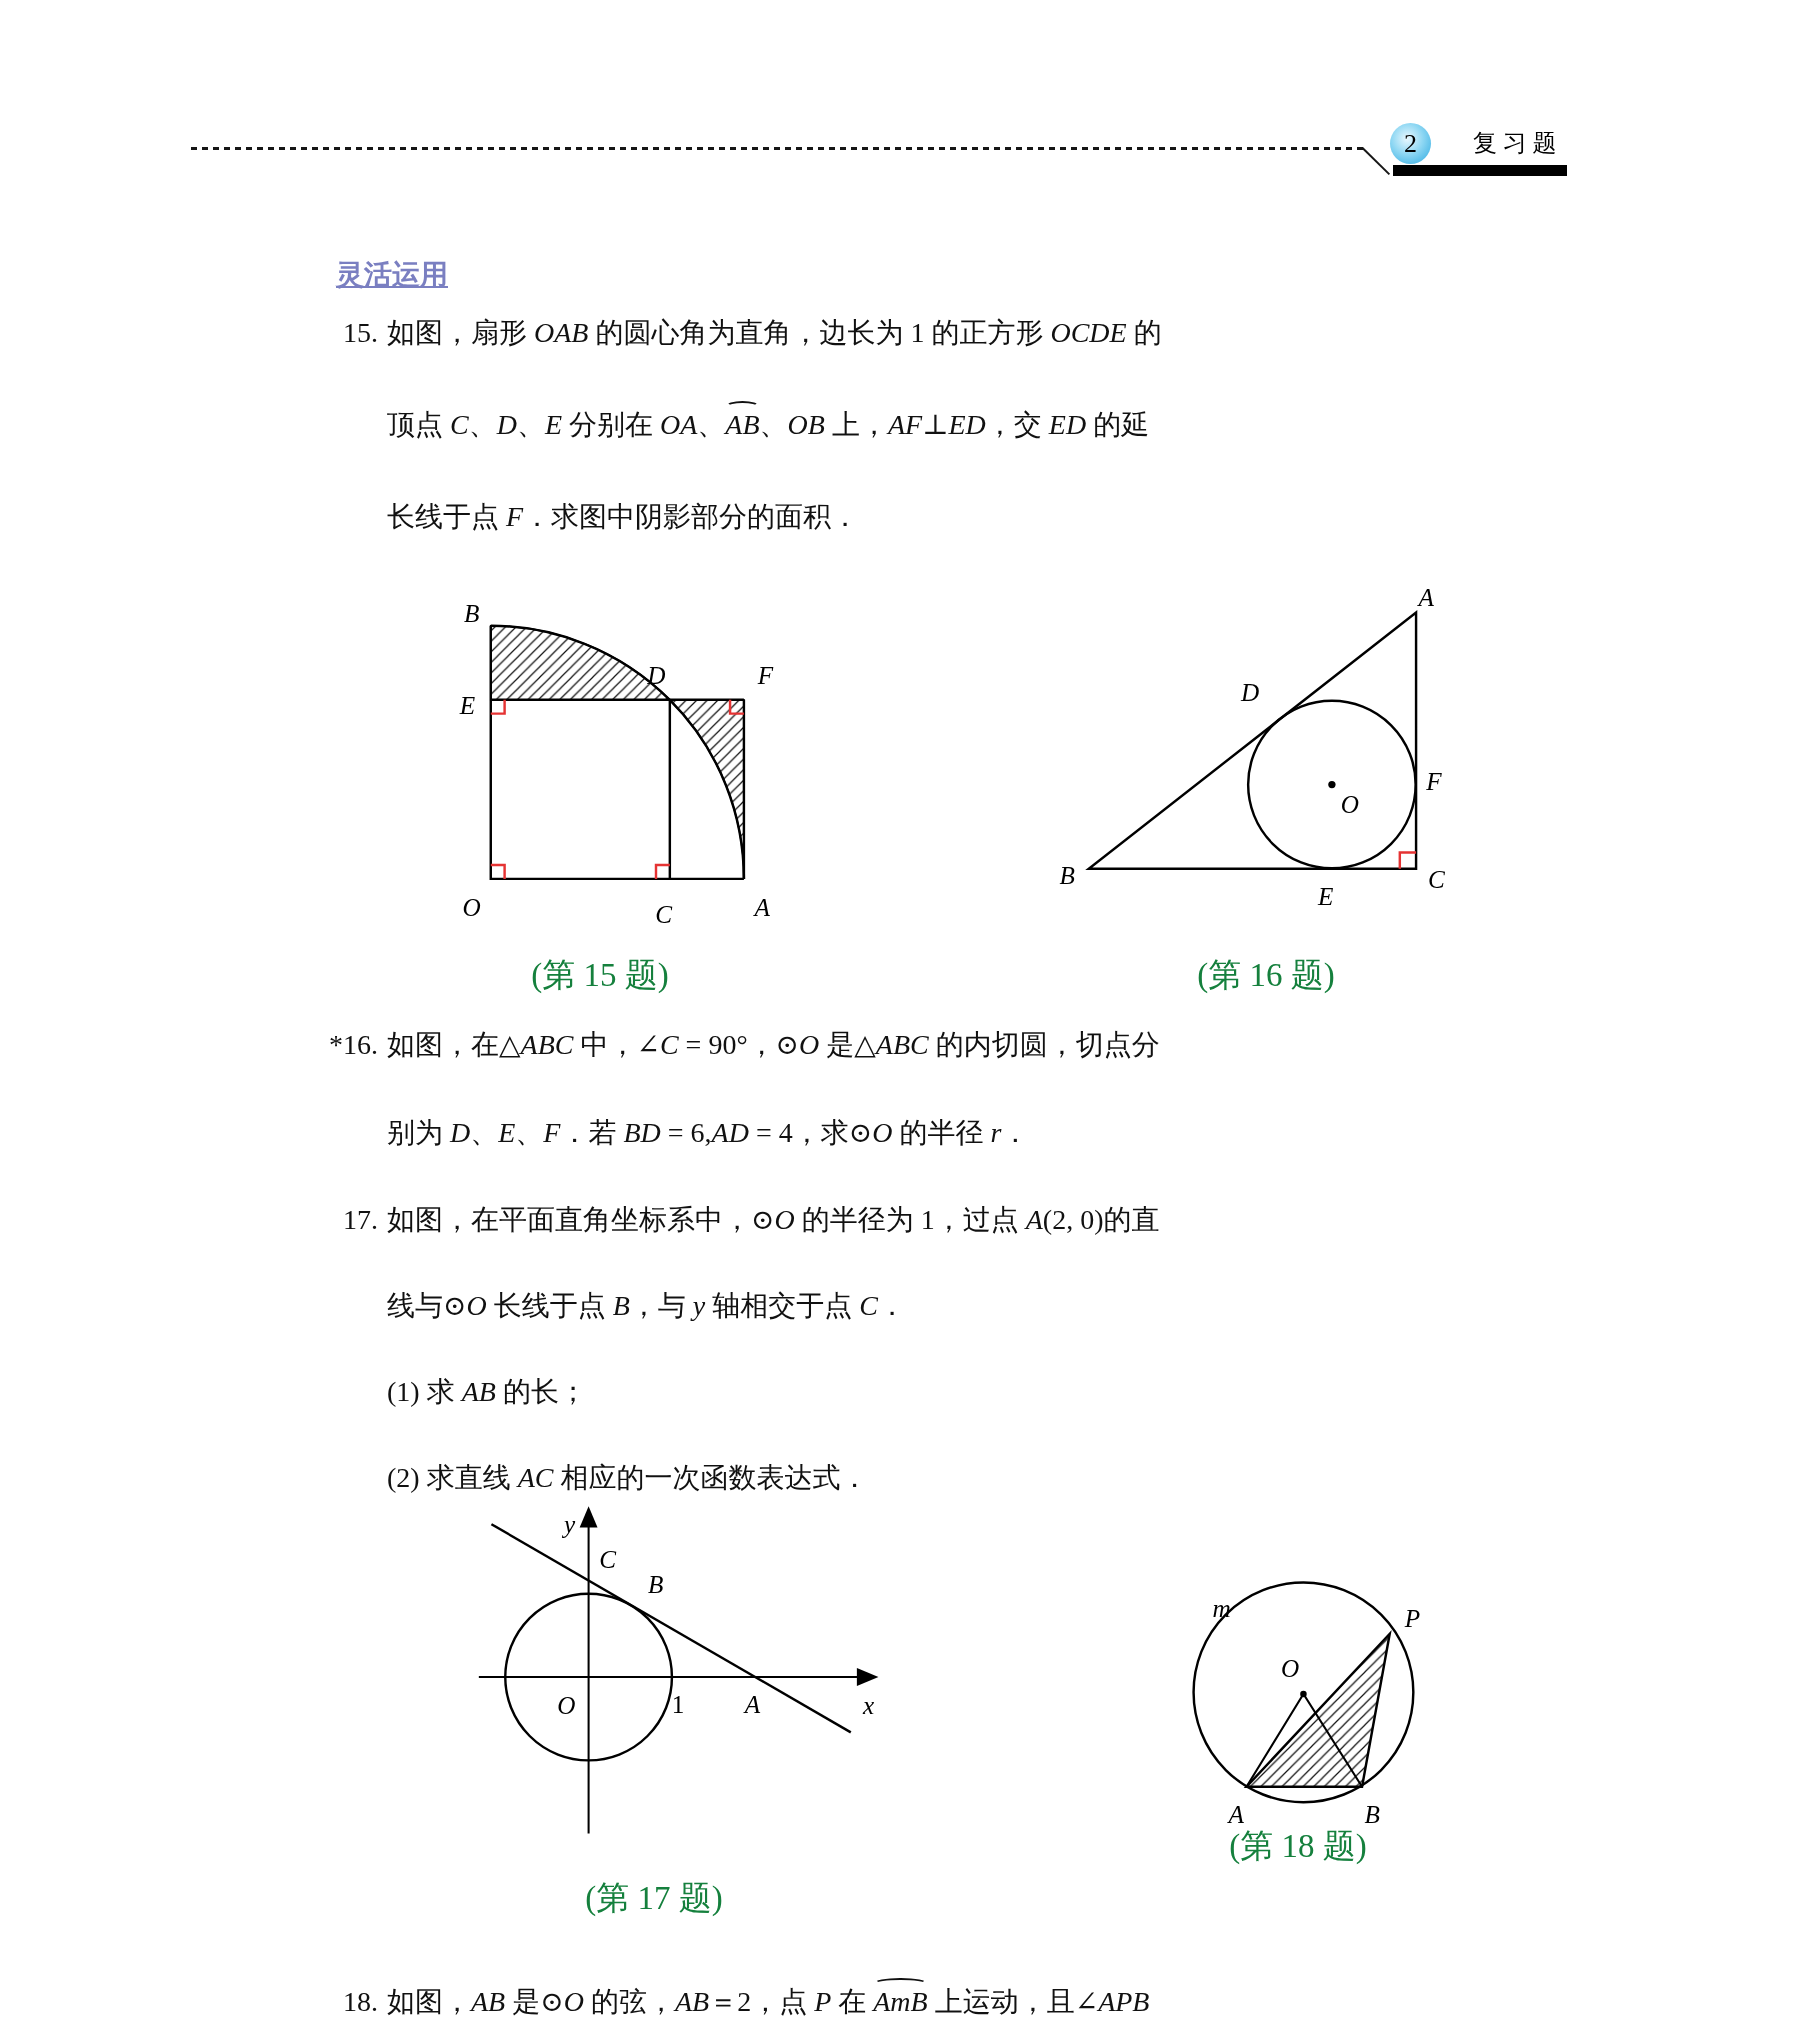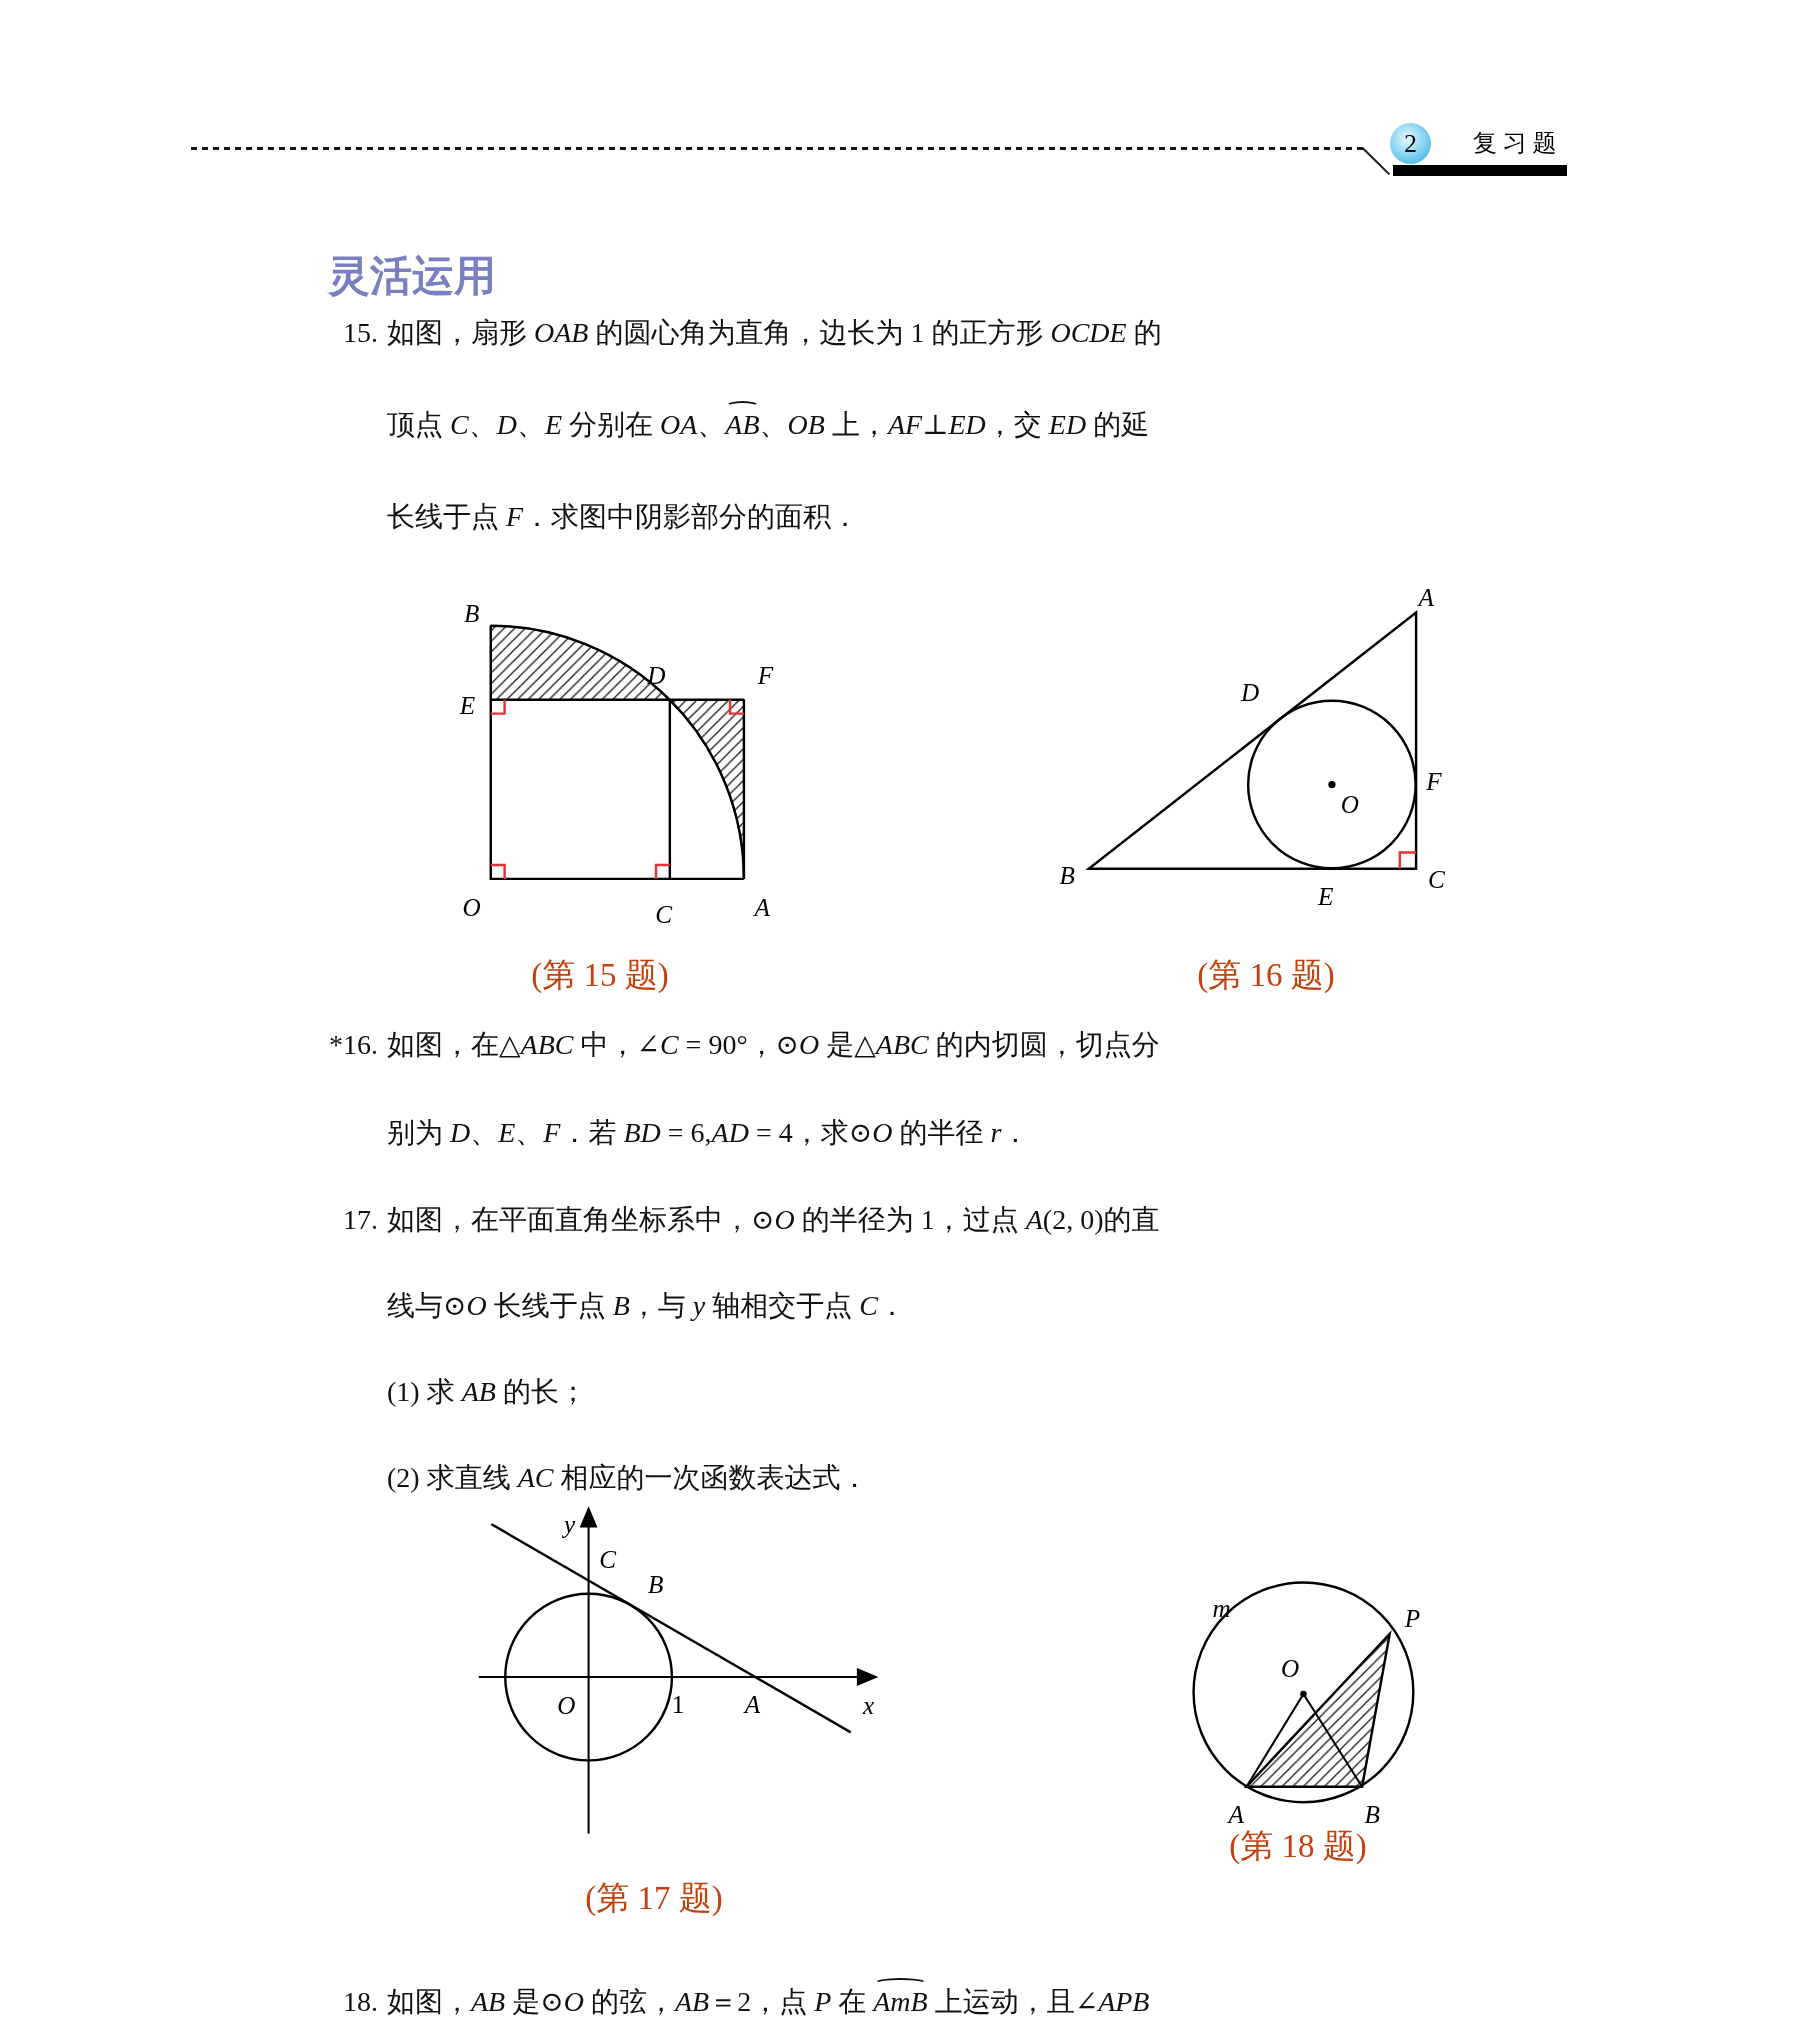--- a/index.html
+++ b/index.html
@@ -13,36 +13,36 @@
             transform:rotate(44.5deg);transform-origin:0 0;}
   .badge{position:absolute;left:1390px;top:123px;width:41px;height:41px;border-radius:50%;
          background:radial-gradient(circle at 42% 38%, #eaf8fe 0%, #8ed7f3 45%, #29a8e0 100%);
          display:flex;align-items:center;justify-content:center;}
   .badge span{font-size:26px;line-height:1;color:#000;font-family:"Liberation Serif",serif;}
   .hdr-title{position:absolute;left:1473px;top:127px;font-size:24px;letter-spacing:5.7px;
              font-family:"Liberation Sans","DejaVu Sans",sans-serif;color:#000;white-space:nowrap;}
   .hdr-bar{position:absolute;left:1393px;top:165px;width:174px;height:11.4px;background:#000;}
 
   
-  .section-heading{position:absolute;left:318px;top:238px;margin:10px;font-size:42px;font-weight:bold;
-                   font-family:"DejaVu Sans","Liberation Sans",sans-serif;letter-spacing:0;}
+  .section-heading{position:absolute;left:318px;top:238px;margin:18px;font-size:28px;font-weight:bold;
+                   font-family:"DejaVu Sans","Liberation Sans",sans-serif;letter-spacing:0;text-decoration:underline;}
 
   
   .problem{position:absolute;left:387px;font-size:28px;line-height:1.16;}
   .pline{position:relative;height:var(--pitch,88px);white-space:nowrap;}
   .pnum{position:absolute;right:100%;top:0;padding-right:9px;white-space:nowrap;}
   .it{font-style:italic;}
   .arc{position:relative;display:inline-block;}
   .arc::before{content:"";position:absolute;left:2%;right:2%;top:-0.30em;height:0.30em;
                border-top:2.8px solid #111;border-left:2px solid transparent;border-right:2px solid transparent;
                border-radius:50% 50% 0 0;}
 
   
   .fig{position:absolute;}
-  .fig-caption{position:absolute;width:244px;text-align:center;font-size:33px;color:#c2410c;}
+  .fig-caption{position:absolute;width:244px;text-align:center;font-size:33px;color:#15803d;}
   svg text{font-family:"Liberation Serif","DejaVu Serif",serif;font-size:62px;font-style:italic;fill:#000;}
   svg text.up{font-style:normal;}
 </style>
 </head>
 <body>
 
 <div class="page">
 
   <div class="dashes"></div>
   <div class="hdr-diag"></div>

